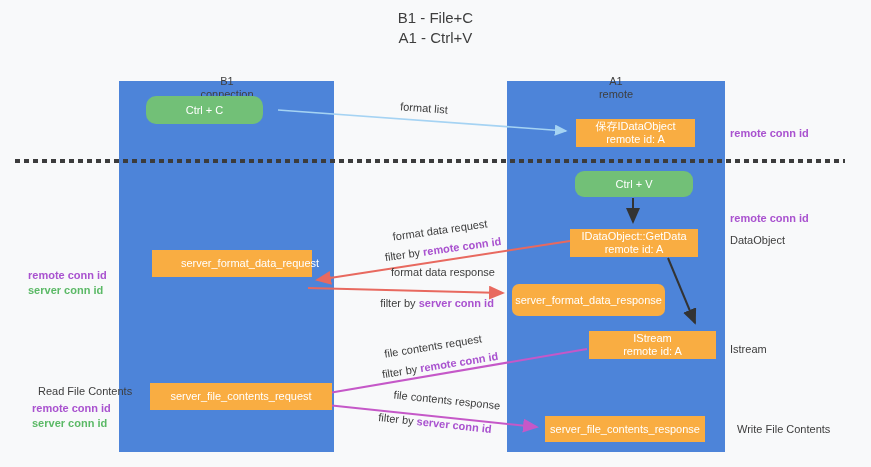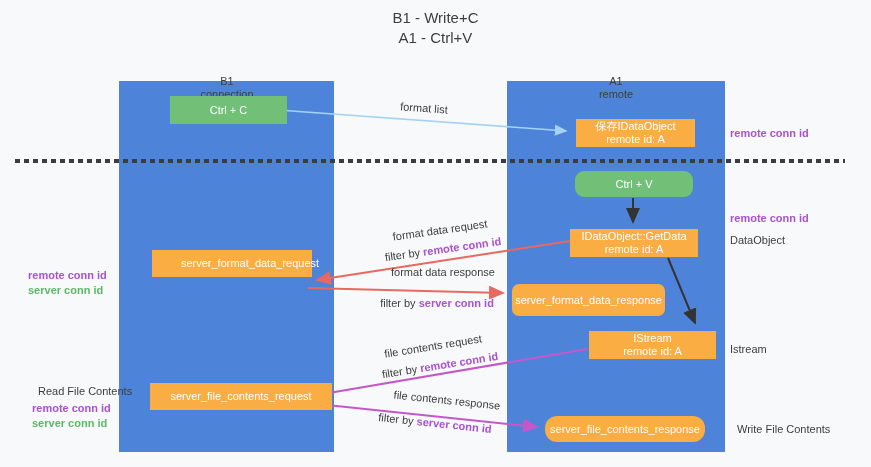--- a/index.html
+++ b/index.html
@@ -21,29 +21,29 @@
   #lane-b1{left:119px;top:81px;width:215px;height:371px;}
   #lane-a1{left:507px;top:81px;width:218px;height:371px;}
   
   .dashed{left:15px;top:159px;width:830px;height:4px;
     background:repeating-linear-gradient(90deg,#3c3c3c 0 5px,transparent 5px 9px);}
   
   .node{display:flex;flex-direction:column;align-items:center;justify-content:center;
     color:#fff;font-size:11px;line-height:13px;text-align:center;}
   .green{background:#72c077;}
   .orange{background:#f9ad42;}
-  #node-ctrlc{left:170px;top:96px;width:117px;height:28px;}
+  #node-ctrlc{left:146px;top:96px;width:117px;height:28px;border-radius:10px;}
   #node-store{left:576px;top:119px;width:119px;height:28px;text-align:right;}
   #node-ctrlv{left:575px;top:171px;width:118px;height:26px;border-radius:9px;}
   #node-getdata{left:570px;top:229px;width:128px;height:28px;}
   #node-fmt-req{left:152px;top:250px;width:124px;height:27px;padding-left:36px;}
   #node-fmt-resp{left:512px;top:284px;width:153px;height:32px;border-radius:7px;}
   #node-istream{left:589px;top:331px;width:127px;height:28px;}
   #node-file-req{left:150px;top:383px;width:182px;height:27px;}
-  #node-file-resp{left:545px;top:416px;width:160px;height:26px;border-radius:12px;}
+  #node-file-resp{left:545px;top:416px;width:160px;height:26px;}
   
   .slbl{font-size:11px;line-height:15px;white-space:nowrap;}
   .purple{color:#a952cf;font-weight:bold;}
   .greenlbl{color:#5bb966;font-weight:bold;}
   #lbl-rcid1{left:730px;top:126px;}
   #lbl-rcid2{left:730px;top:211px;}
   #lbl-dataobject{left:730px;top:233px;}
   #lbl-istream-r{left:730px;top:342px;}
   #lbl-write{left:737px;top:422px;}
   #lbl-left-ids1{left:28px;top:268px;}
@@ -90,21 +90,21 @@
     <line x1="278" y1="110" x2="566" y2="131" stroke="#a5d3f3" stroke-width="1.6" marker-end="url(#mk-blue)"></line>
     <line x1="633" y1="198" x2="633" y2="222" stroke="#333333" stroke-width="2" marker-end="url(#mk-black)"></line>
     <line x1="668" y1="258" x2="695" y2="323" stroke="#333333" stroke-width="2" marker-end="url(#mk-black)"></line>
     <line x1="570" y1="241" x2="317" y2="280" stroke="#e8695f" stroke-width="2" marker-end="url(#mk-red)"></line>
     <line x1="308" y1="288" x2="503" y2="293" stroke="#e8695f" stroke-width="2" marker-end="url(#mk-red)"></line>
     <line x1="587" y1="349" x2="317" y2="395" stroke="#c558c8" stroke-width="2" marker-end="url(#mk-magenta)"></line>
     <line x1="308" y1="403" x2="537" y2="427" stroke="#c558c8" stroke-width="2" marker-end="url(#mk-magenta)"></line>
   </svg>
 
   <div class="abs title">
-    <div>B1 - Write+C</div>
+    <div>B1 - File+C</div>
     <div>A1 - Ctrl+V</div>
   </div>
 
   <div class="abs col-header" id="hdr-b1">
     <div>B1</div>
     <div>connection</div>
   </div>
   <div class="abs col-header" id="hdr-a1">
     <div>A1</div>
     <div>remote</div>

